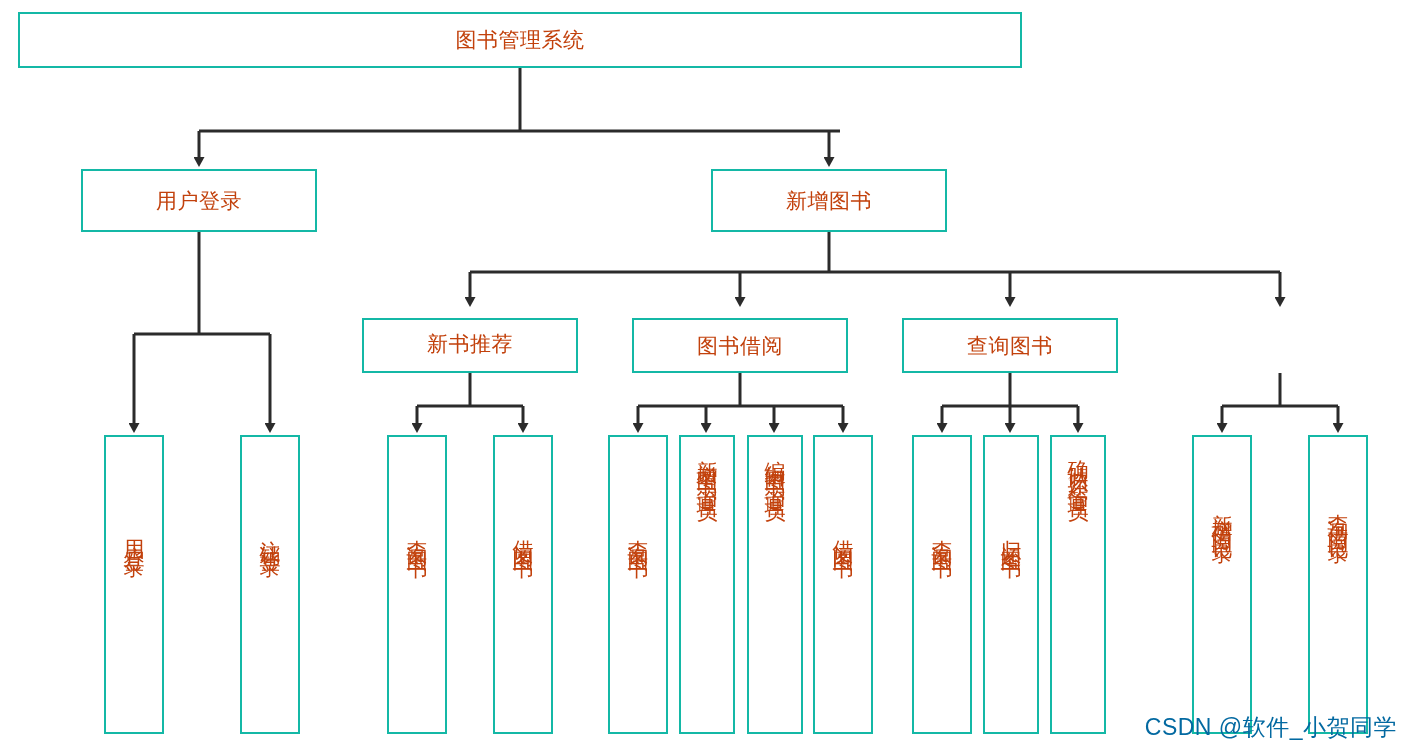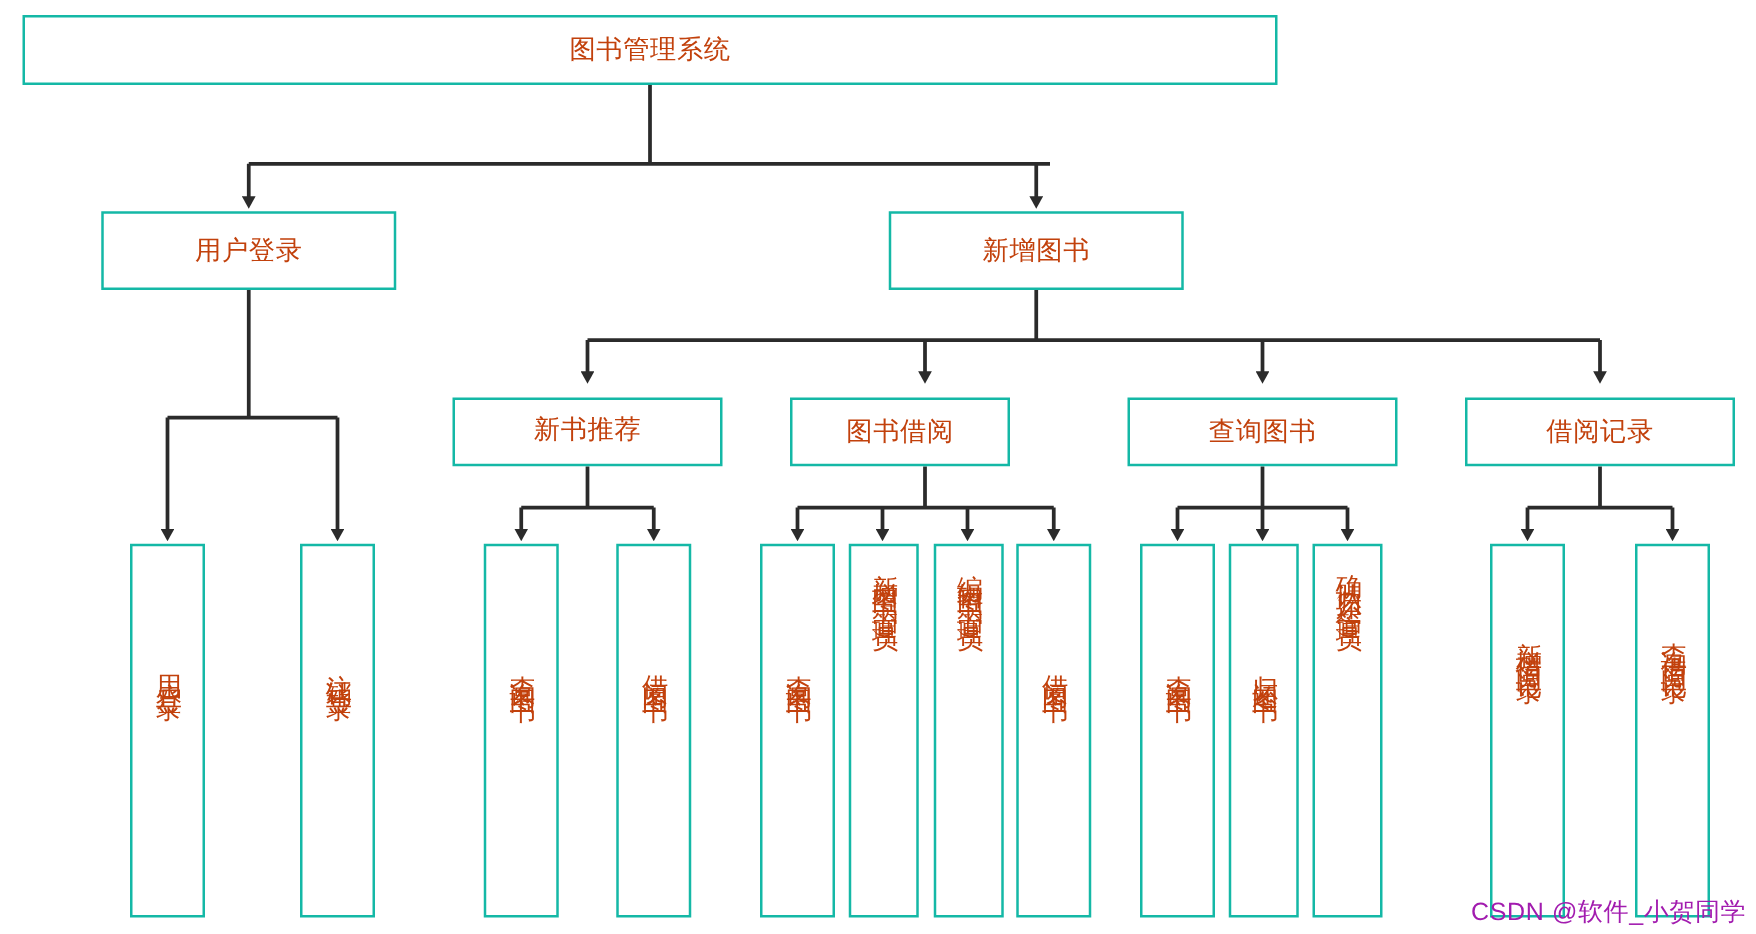--- a/index.html
+++ b/index.html
@@ -60,22 +60,22 @@
   .node.vert.pad-mid {
     padding-top: 60px;
   }
   .node.vert.pad-big {
     padding-top: 86px;
   }
   .watermark {
     position: absolute;
     right: 8px;
     bottom: 4px;
-    font-size: 20px;
-    color: #a21caf;
+    font-size: 23px;
+    color: #0369a1;
     white-space: nowrap;
     letter-spacing: 0.5px;
   }
 </style>
 </head>
 <body>
 
 <div id="diagram-root">
 
   <svg class="wires" viewBox="0 0 1405 747" xmlns="http://www.w3.org/2000/svg">
@@ -135,28 +135,25 @@
   <div class="node horiz" style="left:81px; top:169px; width:236px; height:63px;">
     <span class="label">用户登录</span>
   </div>
   <div class="node horiz" style="left:711px; top:169px; width:236px; height:63px;">
     <span class="label">新增图书</span>
   </div>
 
   <div class="node horiz" style="left:362px; top:318px; width:216px; height:55px;font-family:Liberation Mono, monospace;">
     <span class="label">新书推荐</span>
   </div>
-  <div class="node horiz" style="left:632px; top:318px; width:176px; height:55px;">
+  <div class="node horiz" style="left:632px; top:318px; width:216px; height:55px;">
     <span class="label">图书借阅</span>
   </div>
   <div class="node horiz" style="left:902px; top:318px; width:216px; height:55px;">
     <span class="label">查询图书</span>
-  </div>
-  <div class="node horiz" style="left:1172px; top:318px; width:216px; height:55px;">
-    <span class="label">借阅记录</span>
   </div>
 
   <div class="node vert pad-big" style="left:104px; top:435px; width:60px; height:299px;">
     <span class="label">用户登录</span>
   </div>
   <div class="node vert pad-big" style="left:240px; top:435px; width:60px; height:299px;">
     <span class="label">注销登录</span>
   </div>
 
   <div class="node vert pad-big" style="left:387px; top:435px; width:60px; height:299px;">

